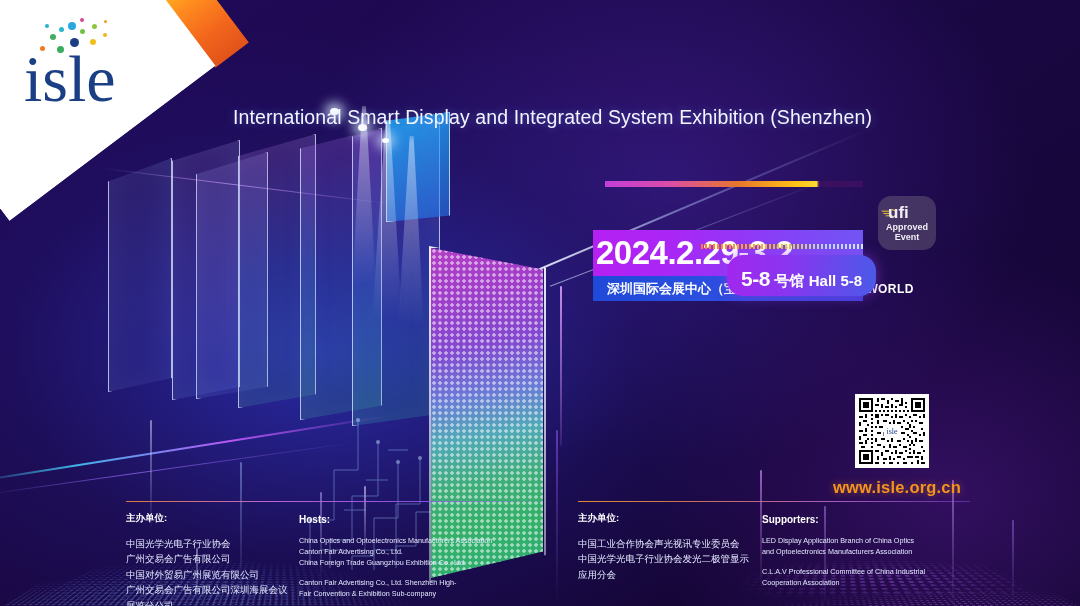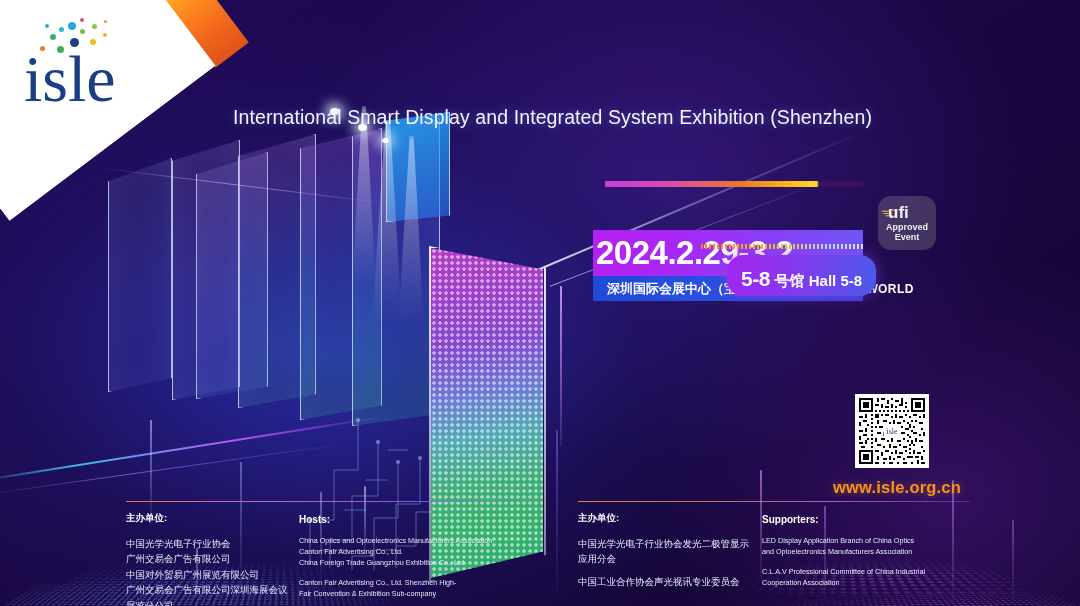--- a/index.html
+++ b/index.html
@@ -487,22 +487,22 @@
     <div class="fhead">Hosts:</div>
     <div class="fline">China Optics and Optoelectronics Manufacturers Association</div>
     <div class="fline">Canton Fair Advertising Co., Ltd.</div>
     <div class="fline">China Foreign Trade Guangzhou Exhibition Co., Ltd.</div>
     <div class="fline gap">Canton Fair Advertising Co., Ltd. Shenzhen High-</div>
     <div class="fline">Fair Convention &amp; Exhibition Sub-company</div>
   </div>
 
   <div class="fcol fcol-cn" style="left:578px; top:512px; width:180px;">
     <div class="fhead">主办单位:</div>
+    <div class="fline" style="margin-top:7px;">中国工业合作协会声光视讯专业委员会</div>
     <div class="fline">中国光学光电子行业协会发光二极管显示应用分会</div>
-    <div class="fline" style="margin-top:7px;">中国工业合作协会声光视讯专业委员会</div>
   </div>
 
   <div class="fcol fcol-en" style="left:762px; top:514px; width:200px;">
     <div class="fhead">Supporters:</div>
     <div class="fline">LED Display Application Branch of China Optics</div>
     <div class="fline">and Optoelectronics Manufacturers Association</div>
     <div class="fline gap">C.L.A.V Professional Committee of China Industrial</div>
     <div class="fline">Cooperation Association</div>
   </div>
 

